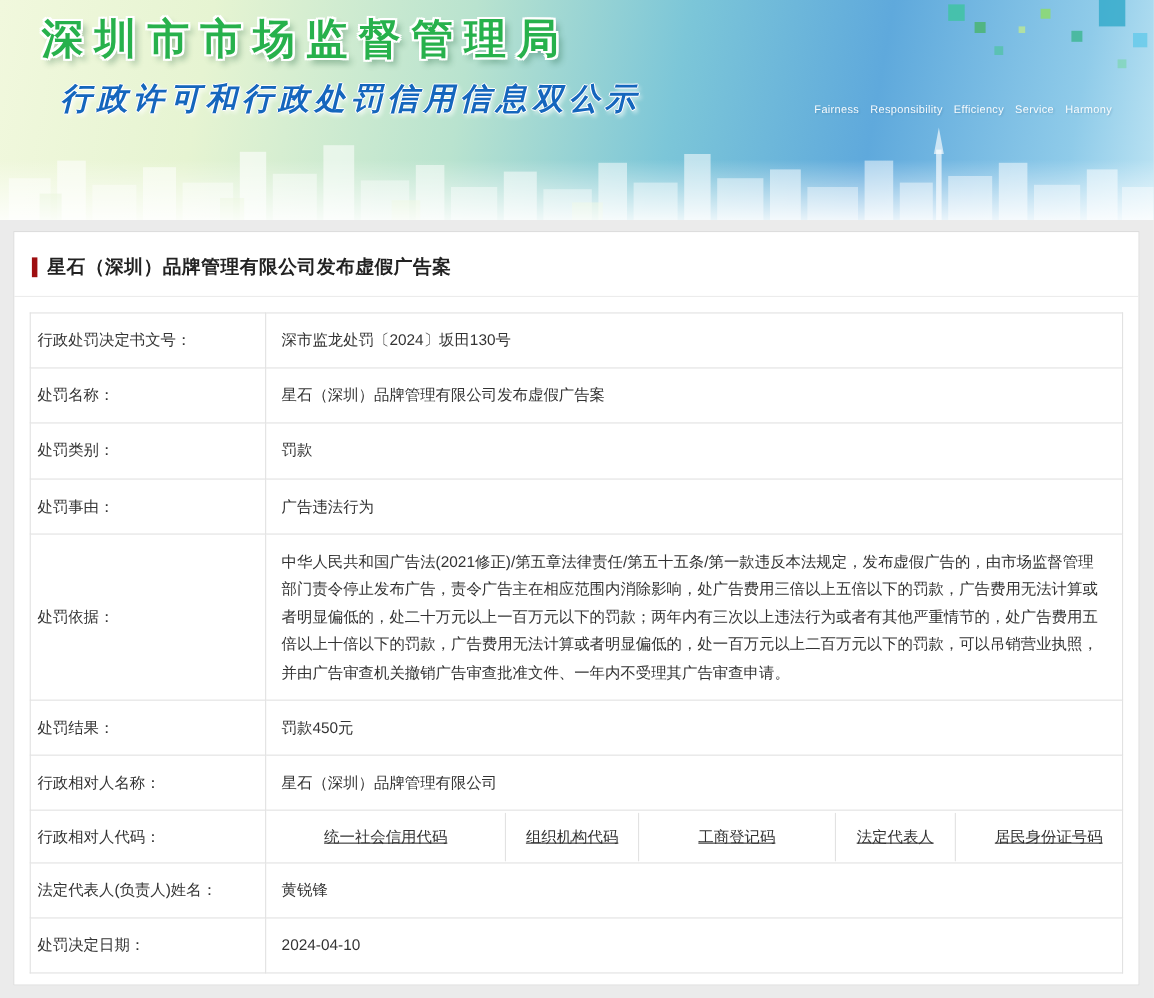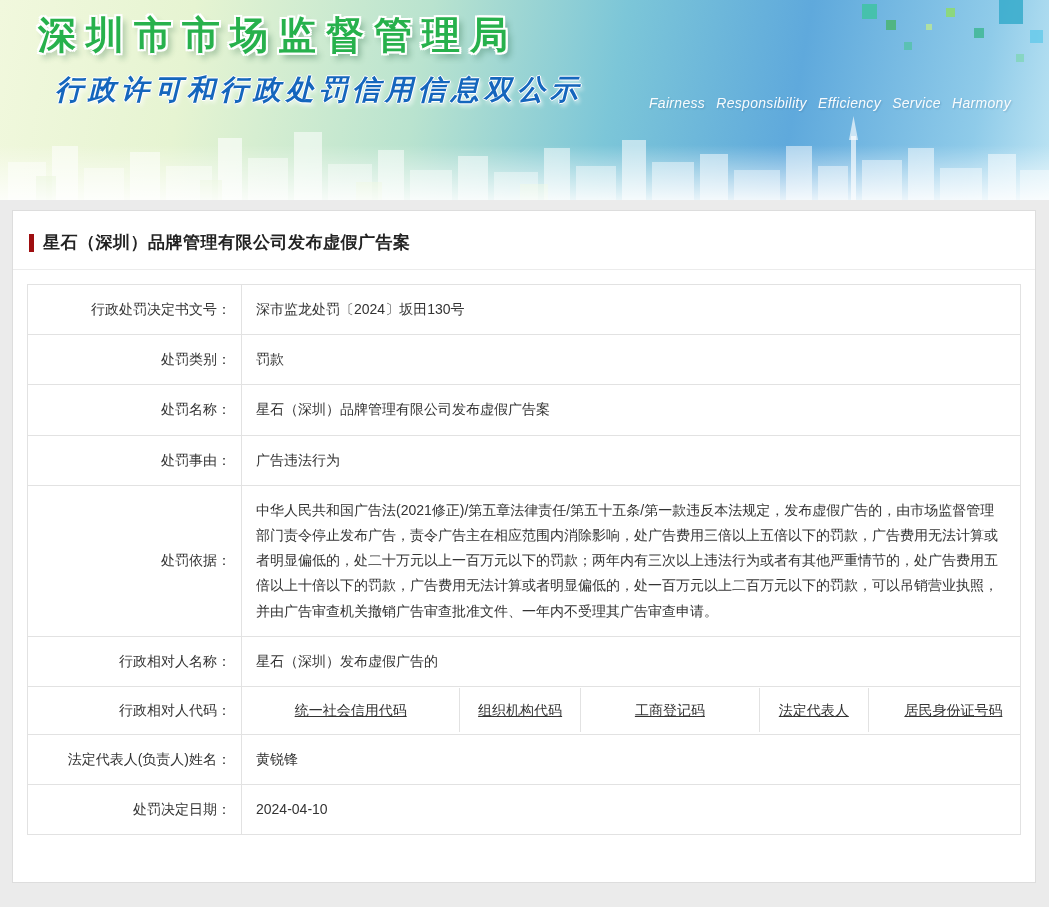--- a/index.html
+++ b/index.html
@@ -47,24 +47,23 @@
     white-space: nowrap;
   }
   .slogan { position: absolute; right: 38px; top: 88px; text-align: left; }
   .slogan-cn {
     font-size: 27px; font-weight: bold; color: #ffffff;
     letter-spacing: 3px; word-spacing: 16px; white-space: nowrap;
     text-shadow: 1px 2px 3px rgba(40,90,130,0.35);
   }
   .slogan-en {
     margin-top: 7px;
-    font-size: 14px; color: #ffffff; word-spacing: 7px; white-space: nowrap;
+    font-size: 10px; color: #ffffff; word-spacing: 7px; white-space: nowrap;
     opacity: 0.95; letter-spacing: 0.3px;
     text-shadow: 1px 1px 2px rgba(40,90,130,0.3);
-    font-style: italic;
   }
   .decor span { position: absolute; display: block; }
   .sq1 { left: 862px; top: 4px;  width: 15px; height: 15px; background: #3fc3a2; opacity: .85; }
   .sq2 { left: 886px; top: 20px; width: 10px; height: 10px; background: #46b463; opacity: .75; }
   .sq3 { left: 999px; top: 0;    width: 24px; height: 24px; background: #2fa9c9; opacity: .8; }
   .sq4 { left: 1030px;top: 30px; width: 13px; height: 13px; background: #63c9ea; opacity: .8; }
   .sq5 { left: 946px; top: 8px;  width: 9px;  height: 9px;  background: #8fdc64; opacity: .8; }
   .sq6 { left: 904px; top: 42px; width: 8px;  height: 8px;  background: #4fc3a0; opacity: .7; }
   .sq7 { left: 974px; top: 28px; width: 10px; height: 10px; background: #36b489; opacity: .75; }
   .sq8 { left: 1016px;top: 54px; width: 8px;  height: 8px;  background: #7cd6b0; opacity: .7; }
@@ -91,21 +90,21 @@
 
   .table-wrap { padding: 14px 14px 0 14px; }
   table.info-table { width: 100%; border-collapse: collapse; table-layout: fixed; }
   .info-table td {
     border: 1px solid #e2e2e2;
     font-size: 14px; color: #333;
     vertical-align: middle;
   }
   .label-cell {
     width: 214px;
-    text-align: right;
+    text-align: left;
     padding: 13px 10px 13px 6px;
     background: #fff;
     line-height: 1.5;
   }
   .value-cell {
     text-align: left;
     padding: 12px 14px;
     line-height: 1.8;
     word-break: break-all;
   }
@@ -198,38 +197,42 @@
     </div>
 
     <div class="table-wrap">
       <table class="info-table">
         <tbody>
           <tr>
             <td class="label-cell">行政处罚决定书文号：</td>
             <td class="value-cell">深市监龙处罚〔2024〕坂田130号</td>
           </tr>
           <tr>
+            <td class="label-cell">处罚名称：</td>
+            <td class="value-cell">星石（深圳）品牌管理有限公司发布虚假广告案</td>
+          </tr>
+          <tr>
             <td class="label-cell">处罚类别：</td>
             <td class="value-cell">罚款</td>
           </tr>
           <tr>
-            <td class="label-cell">处罚名称：</td>
-            <td class="value-cell">星石（深圳）品牌管理有限公司发布虚假广告案</td>
-          </tr>
-          <tr>
             <td class="label-cell">处罚事由：</td>
             <td class="value-cell">广告违法行为</td>
           </tr>
           <tr>
             <td class="label-cell">处罚依据：</td>
             <td class="value-cell">中华人民共和国广告法(2021修正)/第五章法律责任/第五十五条/第一款违反本法规定，发布虚假广告的，由市场监督管理部门责令停止发布广告，责令广告主在相应范围内消除影响，处广告费用三倍以上五倍以下的罚款，广告费用无法计算或者明显偏低的，处二十万元以上一百万元以下的罚款；两年内有三次以上违法行为或者有其他严重情节的，处广告费用五倍以上十倍以下的罚款，广告费用无法计算或者明显偏低的，处一百万元以上二百万元以下的罚款，可以吊销营业执照，并由广告审查机关撤销广告审查批准文件、一年内不受理其广告审查申请。</td>
           </tr>
           <tr>
+            <td class="label-cell">处罚结果：</td>
+            <td class="value-cell">罚款450元</td>
+          </tr>
+          <tr>
             <td class="label-cell">行政相对人名称：</td>
-            <td class="value-cell">星石（深圳）发布虚假广告的</td>
+            <td class="value-cell">星石（深圳）品牌管理有限公司</td>
           </tr>
 
           <tr>
             <td class="label-cell">行政相对人代码：</td>
             <td class="value-cell codes-cell">
               <table class="codes-table">
                 <tbody>
                   <tr>
                     <td>统一社会信用代码</td>
                     <td>组织机构代码</td>

